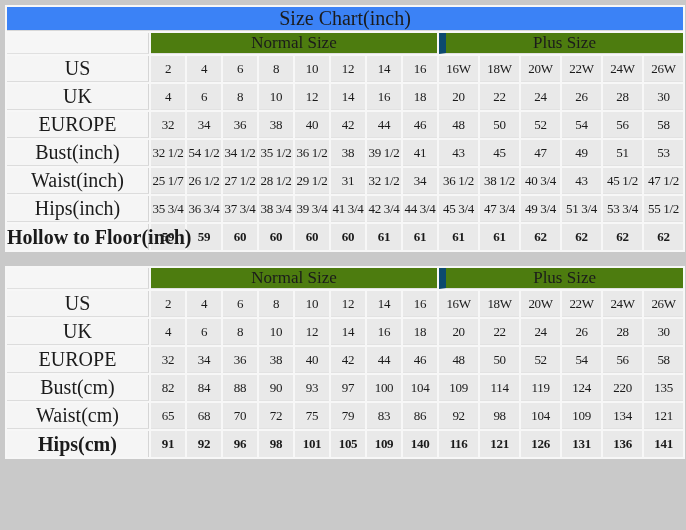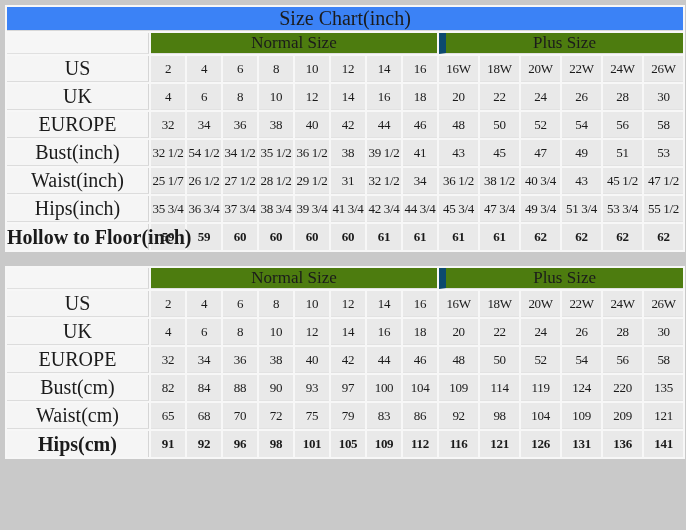--- a/index.html
+++ b/index.html
@@ -312,33 +312,33 @@
           <td class="data">70</td>
           <td class="data">72</td>
           <td class="data">75</td>
           <td class="data">79</td>
           <td class="data">83</td>
           <td class="data">86</td>
           <td class="data">92</td>
           <td class="data">98</td>
           <td class="data">104</td>
           <td class="data">109</td>
-          <td class="data">209</td>
+          <td class="data">134</td>
           <td class="data">121</td>
         </tr>
         <tr>
           <td class="label">Hips(cm)</td>
           <td class="data">91</td>
           <td class="data">92</td>
           <td class="data">96</td>
           <td class="data">98</td>
           <td class="data">101</td>
           <td class="data">105</td>
           <td class="data">109</td>
-          <td class="data">112</td>
+          <td class="data">140</td>
           <td class="data">116</td>
           <td class="data">121</td>
           <td class="data">126</td>
           <td class="data">131</td>
           <td class="data">136</td>
           <td class="data">141</td>
         </tr>
       </tbody>
     </table>
 </div>

